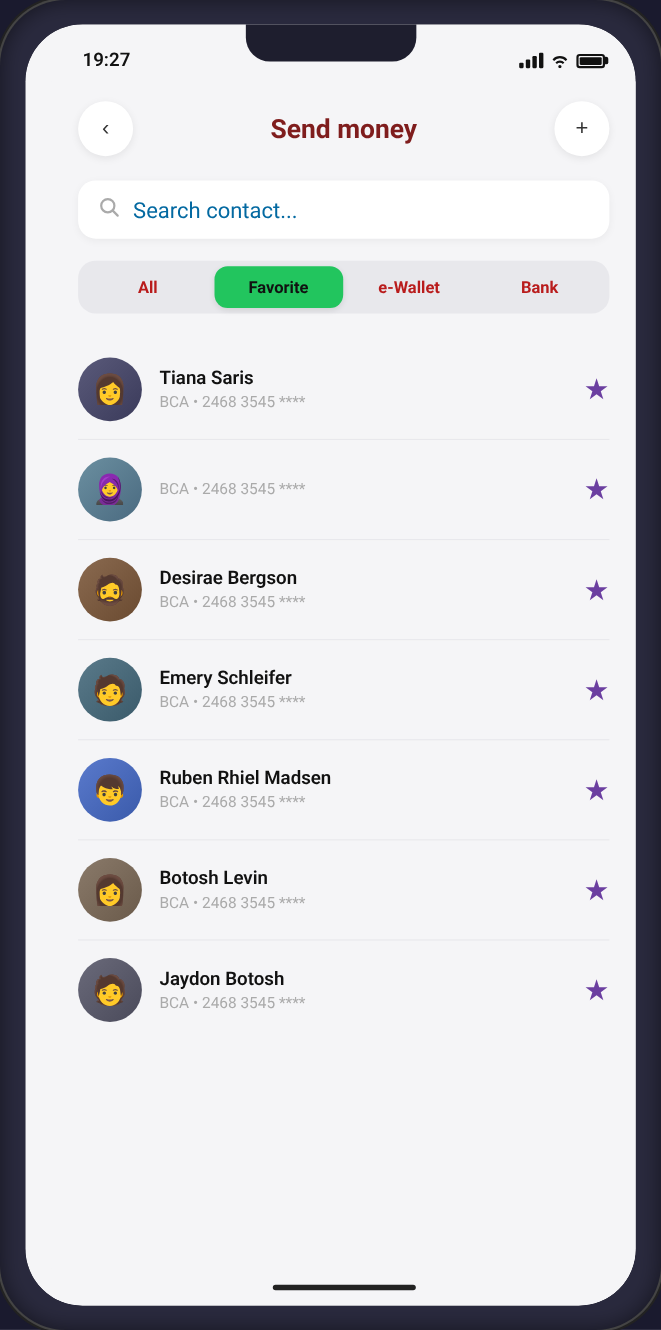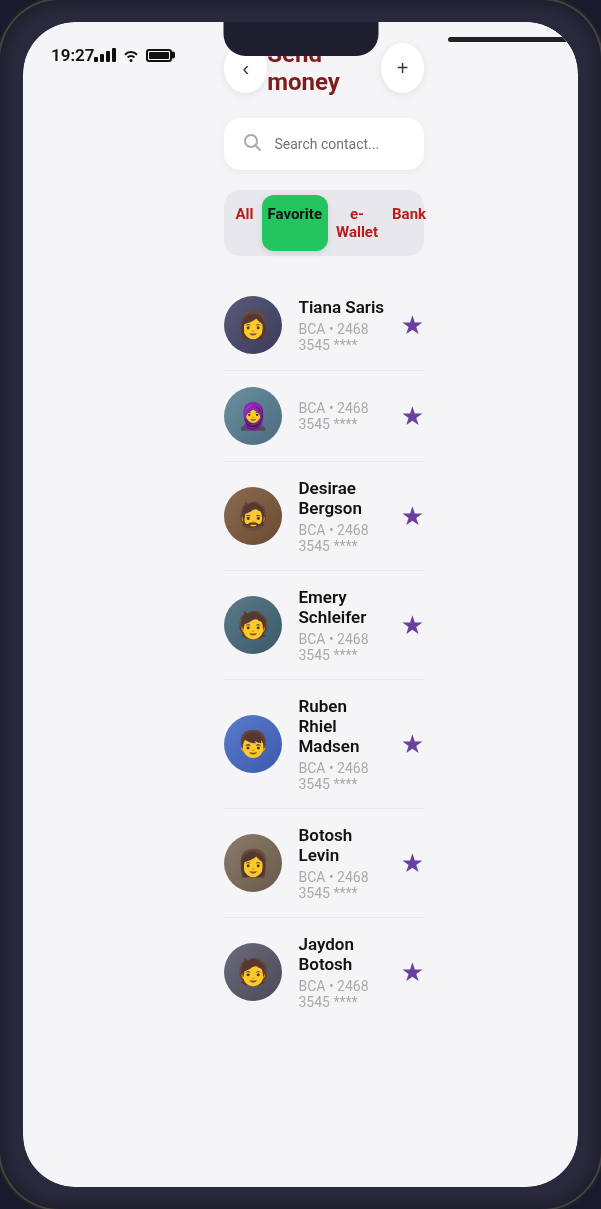--- a/index.html
+++ b/index.html
@@ -34,21 +34,22 @@
       position: relative;
     }
 
     .phone-screen {
       width: 100%;
       height: 100%;
       background: #f5f5f7;
       border-radius: 52px;
       overflow: hidden;
       display: flex;
-      flex-direction: row;
+      flex-direction: column;
+      padding-left: 24px;
     }
 
     
     .notch {
       position: absolute;
       top: 0;
       left: 50%;
       transform: translateX(-50%);
       width: 155px;
       height: 34px;
@@ -178,22 +179,22 @@
       box-shadow: 0 2px 8px rgba(0,0,0,0.05);
     }
 
     .search-icon-wrap {
       color: #aaa;
       font-size: 18px;
       margin-right: 12px;
     }
 
     .search-input-display {
-      color: #737373;
-      font-size: 14px;
+      color: #0369a1;
+      font-size: 20px;
     }
 
     
     .filter-tabs {
       background: #e8e8ec;
       border-radius: 16px;
       display: flex;
       padding: 5px;
       margin-bottom: 24px;
       gap: 2px;

